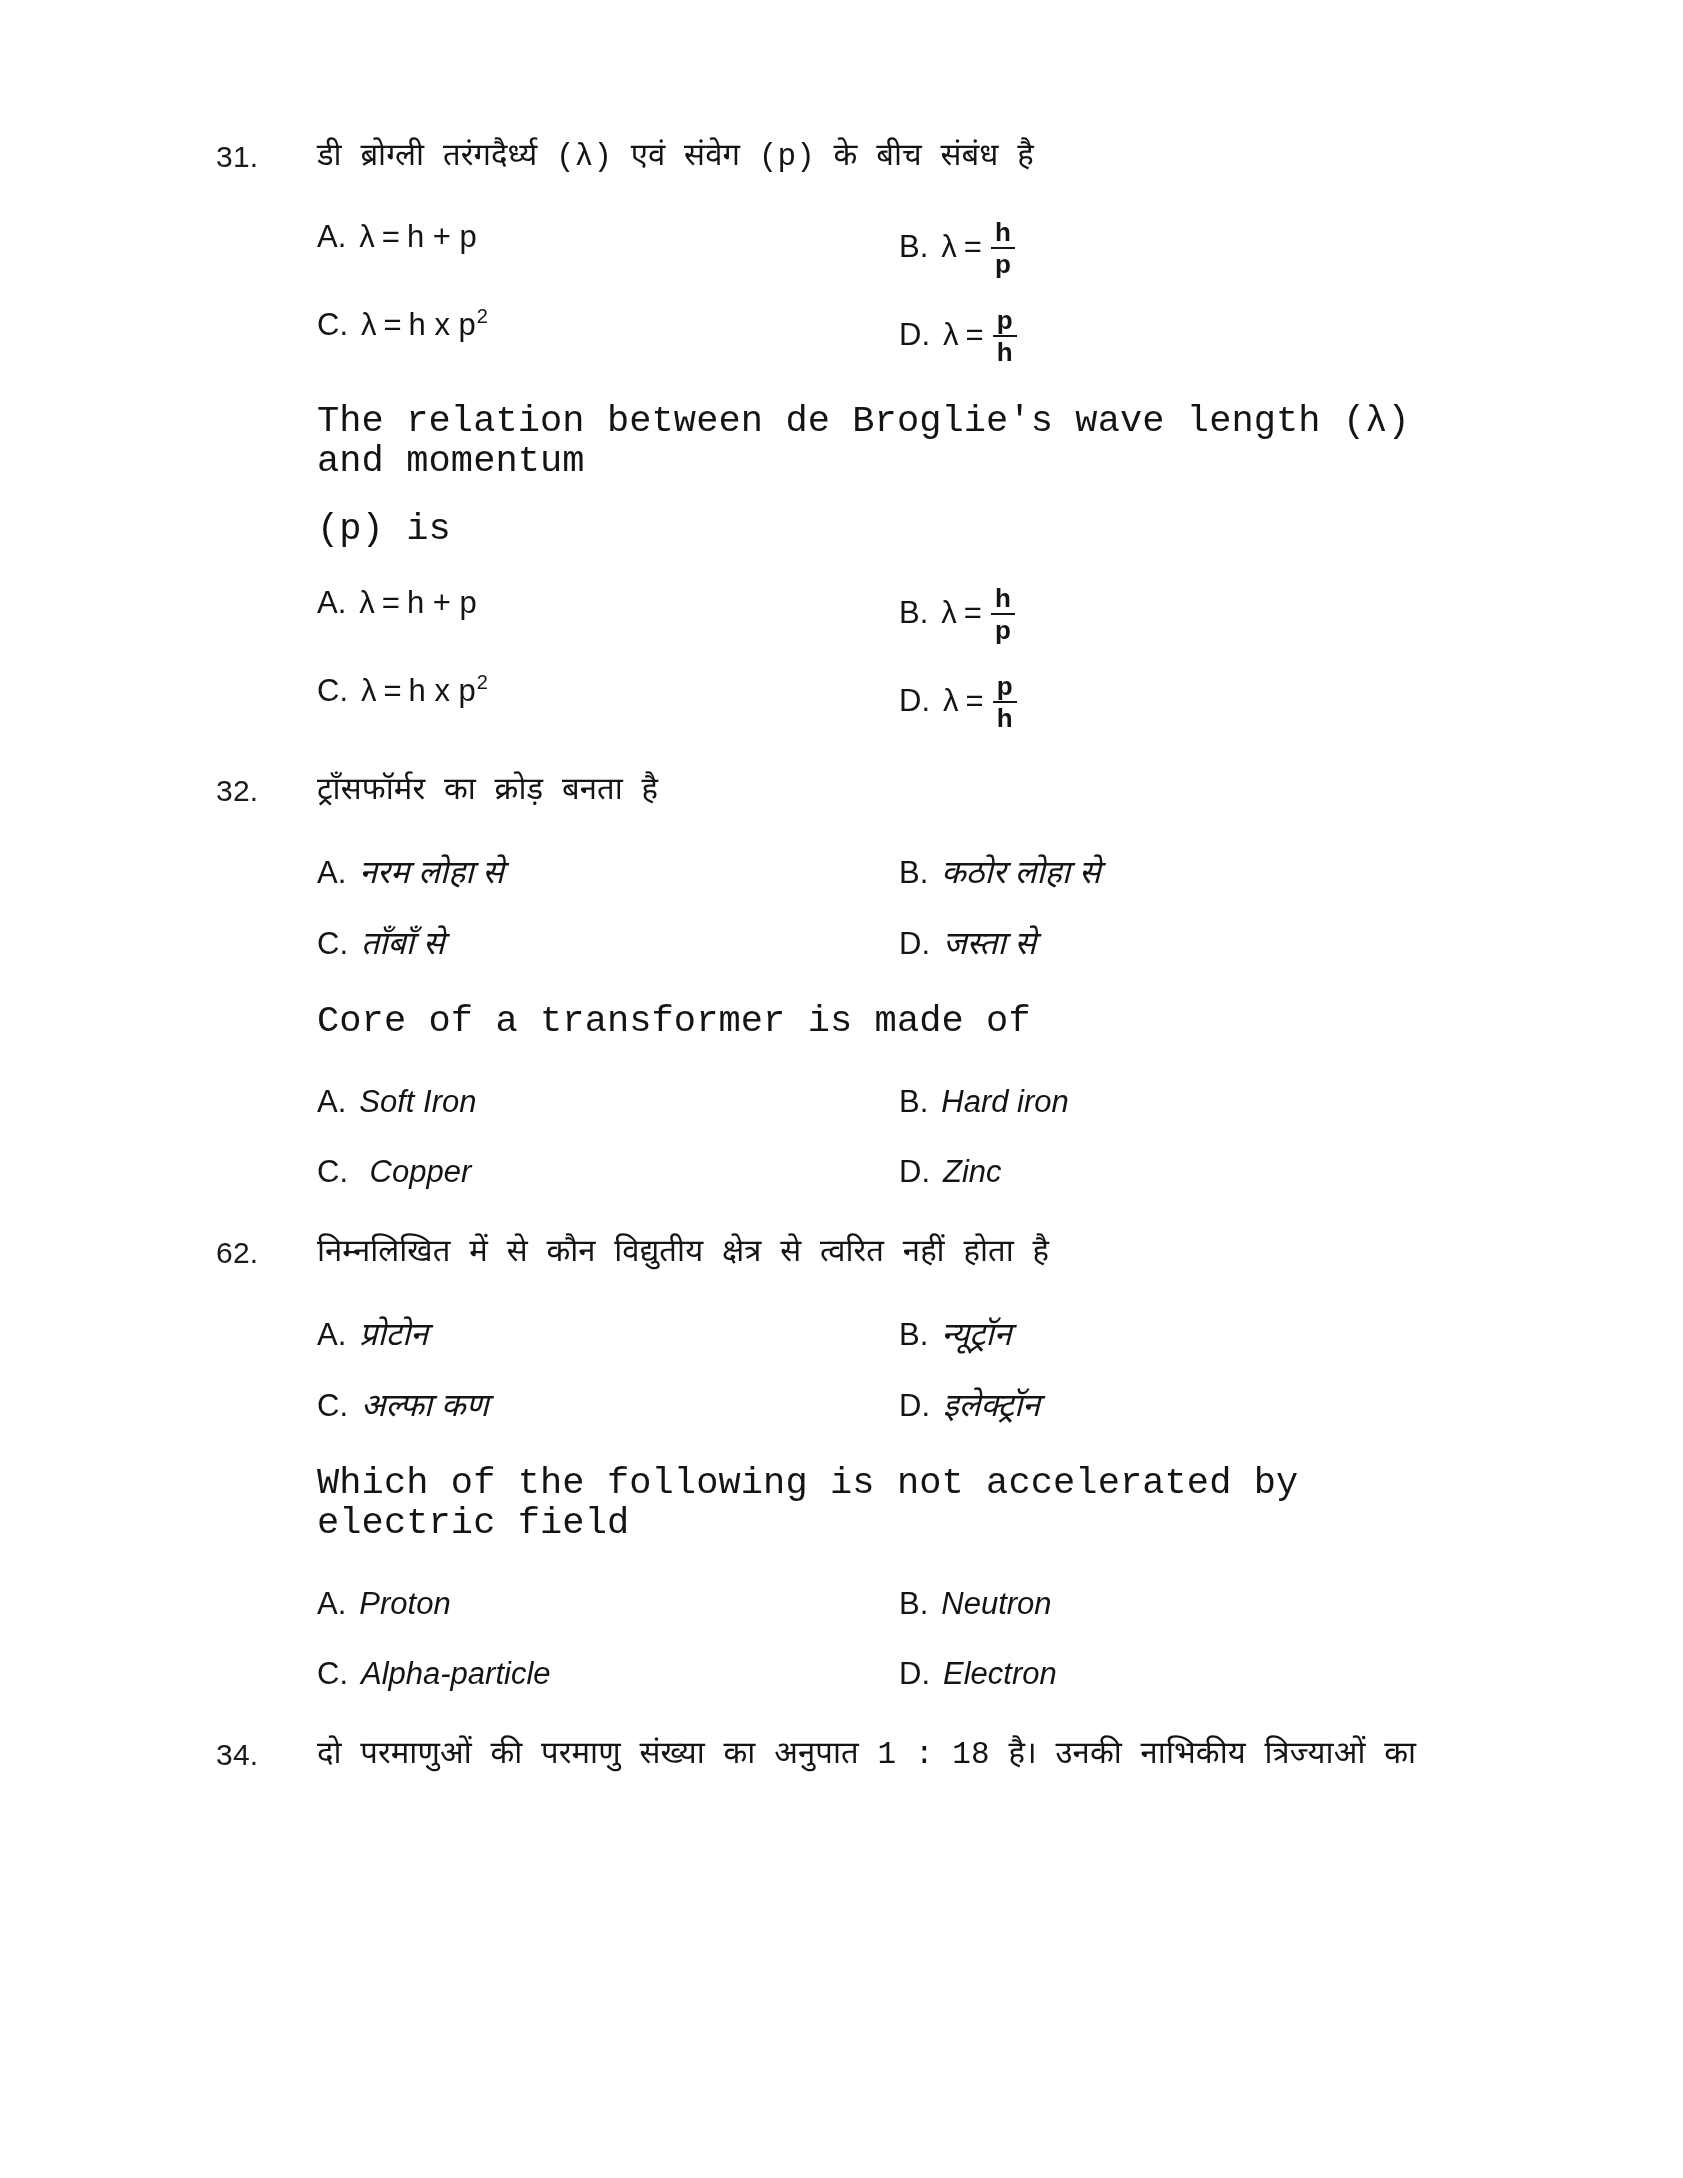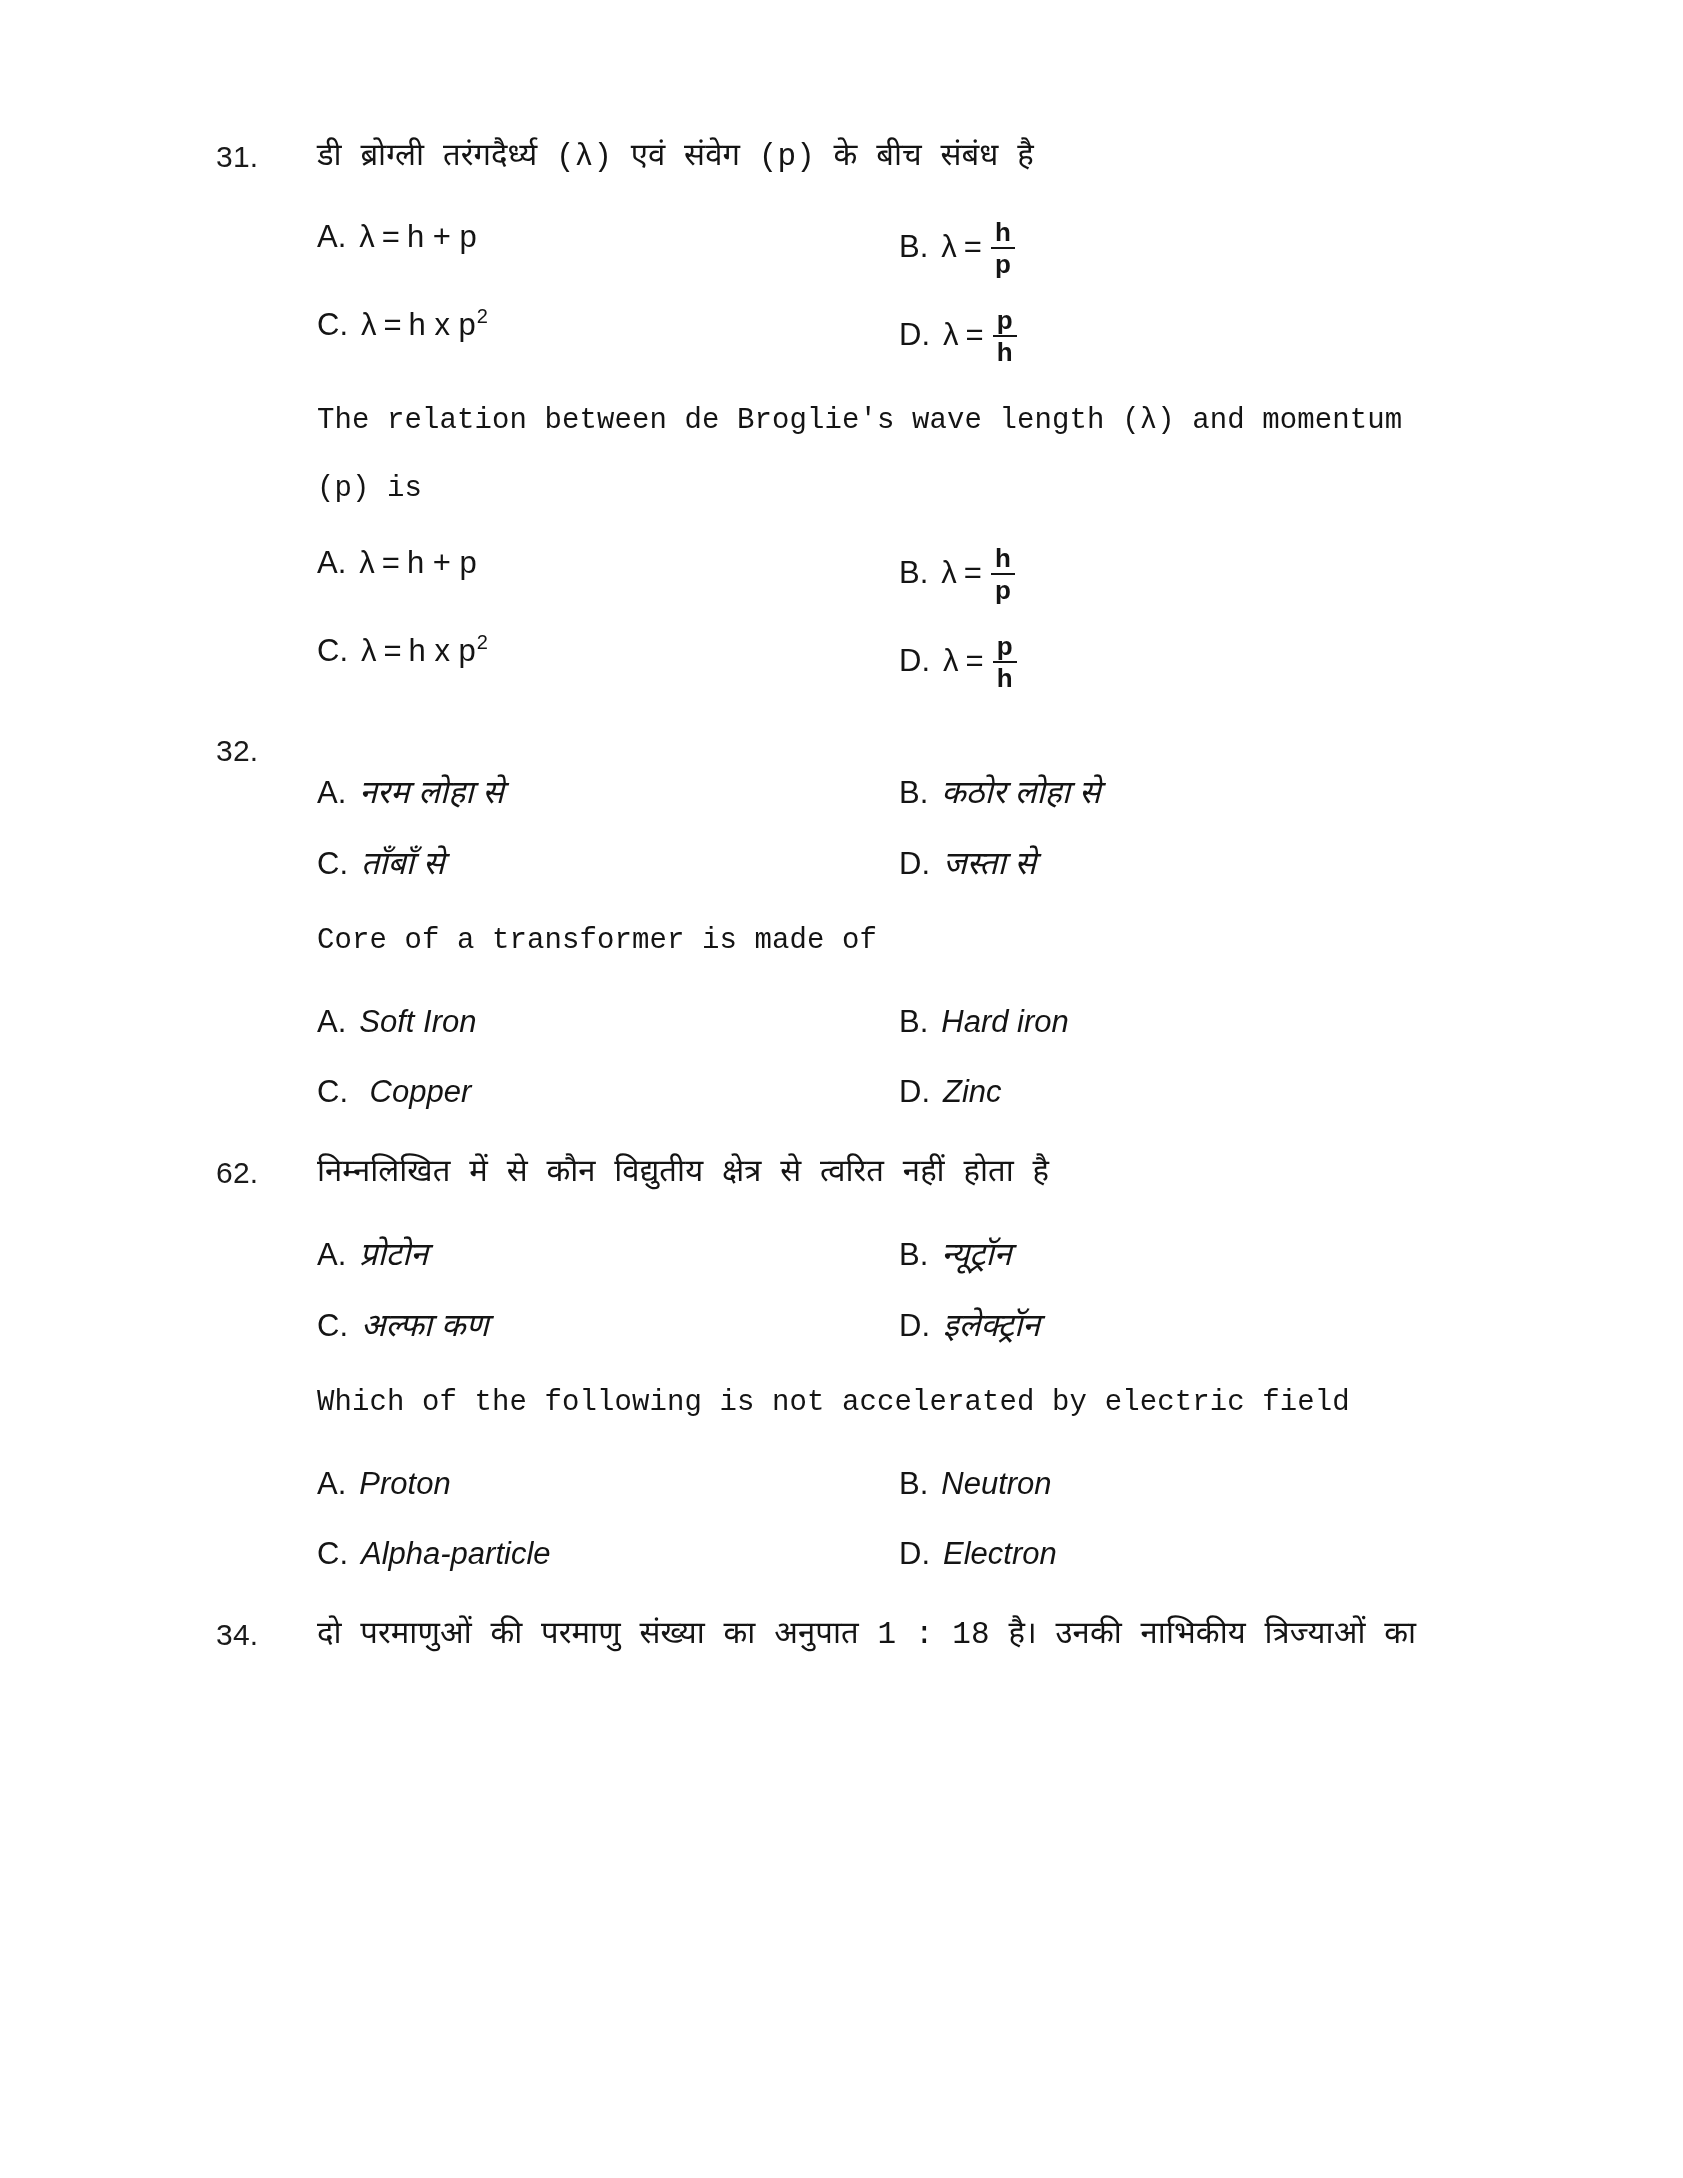--- a/index.html
+++ b/index.html
@@ -60,21 +60,21 @@
     color: #141414;
     margin: 0 0 0 0;
     white-space: normal;
     font-family: Liberation Mono, monospace;
   }
   .stem.hindi {
     font-size: 31px;
     letter-spacing: 0.1px;
   }
   .stem.english {
-    font-size: 29px;
+    font-size: 37px;
     letter-spacing: 0.1px;
   }
 
   
   .gap-after-stem { height: 40px; }
   .gap-after-stem-tall { height: 34px; }
   .gap-between-optrows { height: 28px; }
   .gap-after-opts { height: 36px; }
   .gap-between-questions { height: 40px; }
 
@@ -278,20 +278,21 @@
 
       </div>
     </div>
 
     <div class="gap-between-questions"></div>
 
     <div class="question">
       <div class="q-number">32.</div>
       <div class="q-body">
 
+        <div class="stem hindi">ट्राँसफॉर्मर का क्रोड़ बनता है</div>
         <div class="gap-after-stem"></div>
 
         <div class="opt-row">
           <div class="opt col-left">
             <span class="opt-letter">A.</span>
             <span class="opt-text hindi">नरम लोहा से</span>
           </div>
           <div class="opt col-right">
             <span class="opt-letter">B.</span>
             <span class="opt-text hindi">कठोर लोहा से</span>

